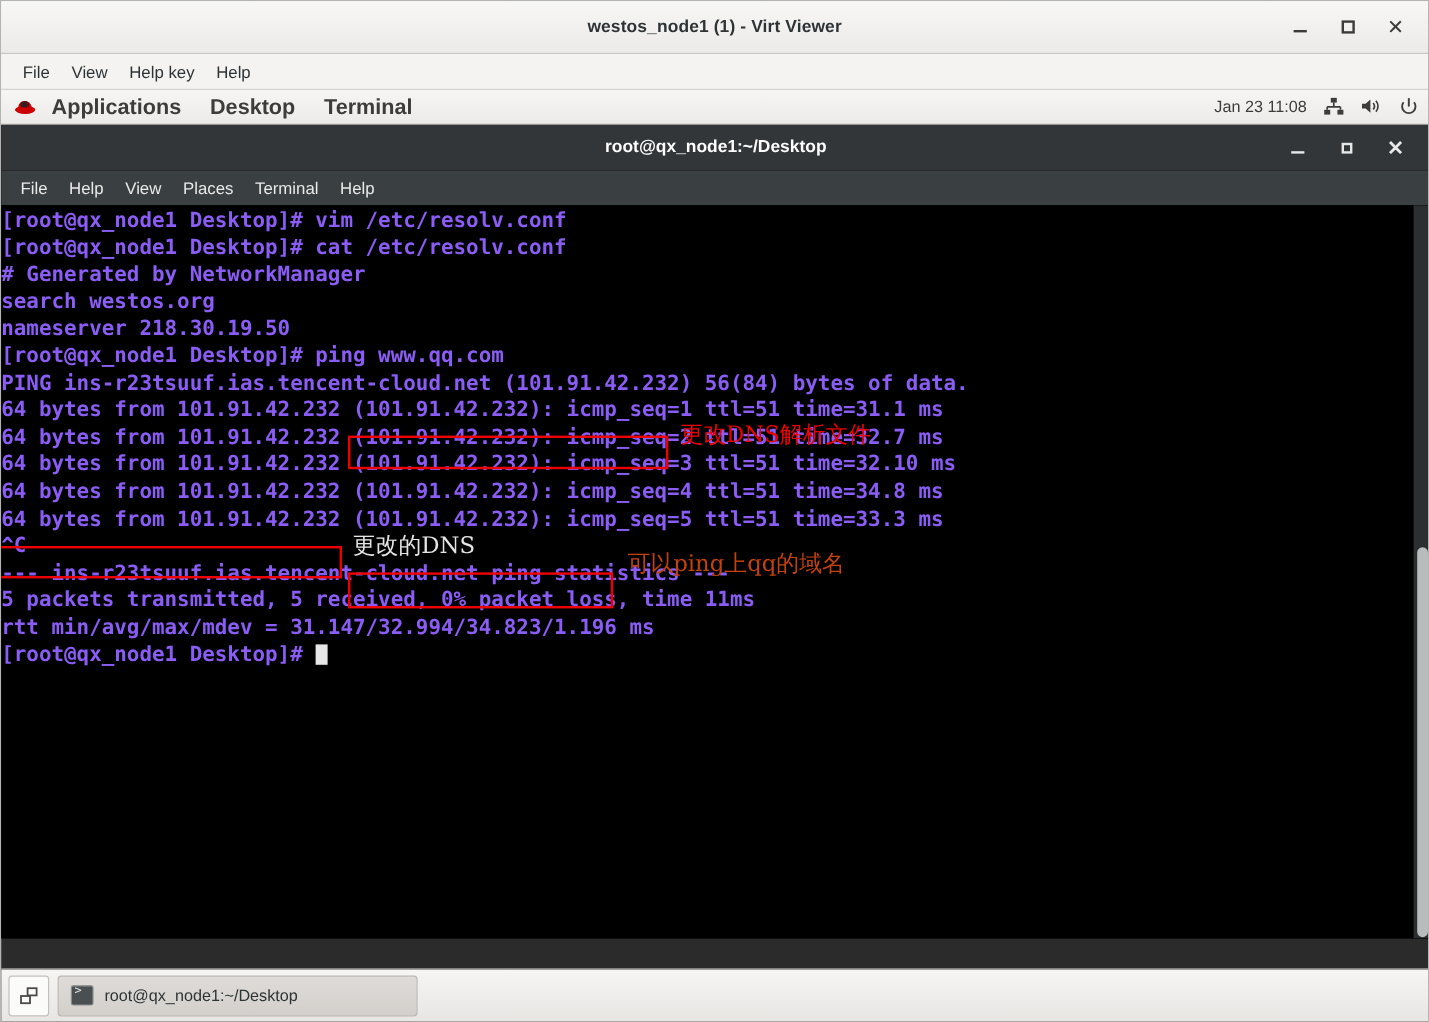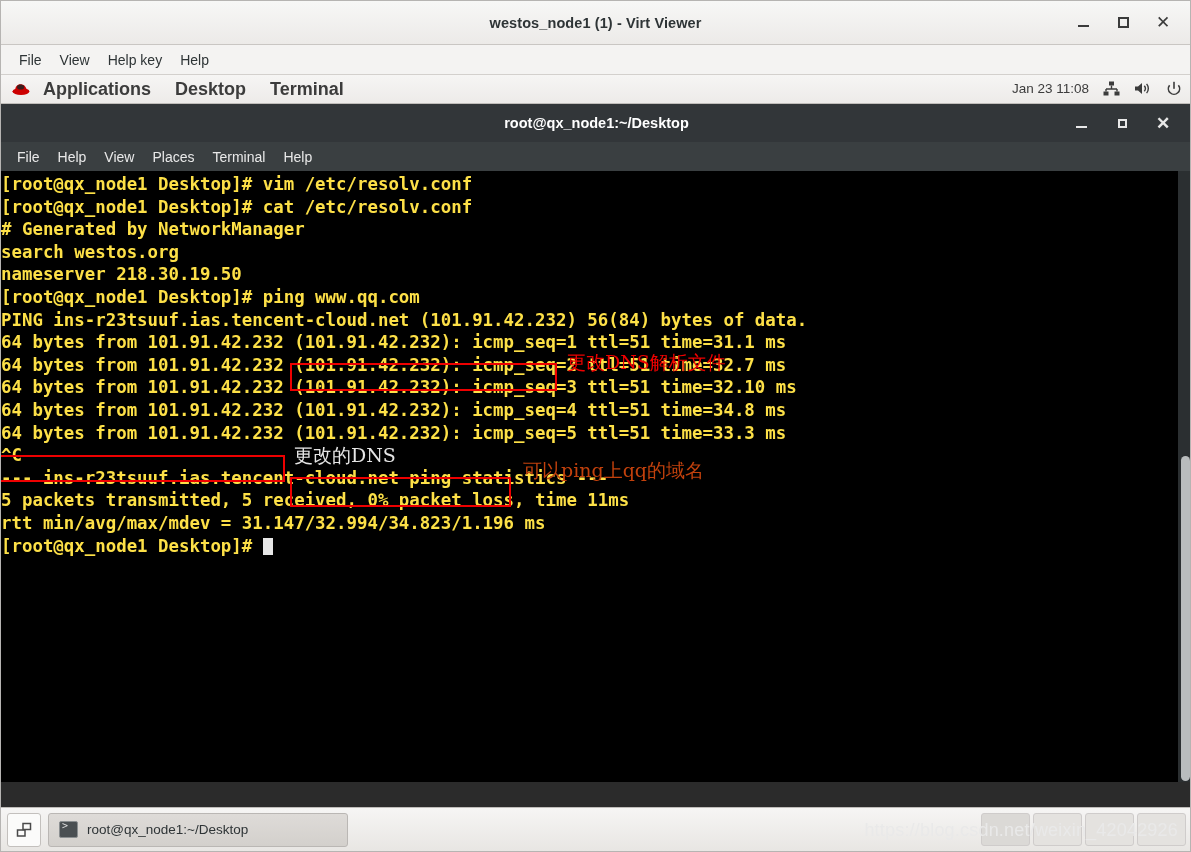--- a/index.html
+++ b/index.html
@@ -146,21 +146,21 @@
     background: #000000;
     position: relative;
     overflow: hidden;
   }
   .term-text {
     position: absolute;
     left: 0px; top: 2px;
     font-family: "DejaVu Sans Mono", "Liberation Mono", monospace;
     font-size: 17.4px;
     line-height: 22.6px;
-    color: #fde047;
+    color: #8b5cf6;
     white-space: pre;
     letter-spacing: 0px;
     font-weight: bold;
   }
   .term-line { height: 22.6px; }
   .cursor-block {
     display: inline-block;
     width: 10px; height: 17px;
     background: #e7e7e7;
     vertical-align: -3px;
@@ -391,23 +391,16 @@
       <div class="tb-showdesktop">
         <svg width="18" height="18" viewBox="0 0 18 18">
           <rect x="8" y="2.5" width="7.5" height="6" fill="none" stroke="#4a4a4a" stroke-width="1.5"></rect>
           <rect x="2.5" y="9" width="7.5" height="6" fill="none" stroke="#4a4a4a" stroke-width="1.5"></rect>
         </svg>
       </div>
       <div class="tb-task">
         <div class="tb-task-icon"></div>
         <div class="tb-task-label">root@qx_node1:~/Desktop</div>
       </div>
-      <div class="tb-right">
-        <div class="tb-wsbox active"></div>
-        <div class="tb-wsbox"></div>
-        <div class="tb-wsbox"></div>
-        <div class="tb-wsbox"></div>
-        <div class="watermark">https://blog.csdn.net/weixin_42042926</div>
-      </div>
     </div>
 
   </div>
 </div>
 
 </body></html>

